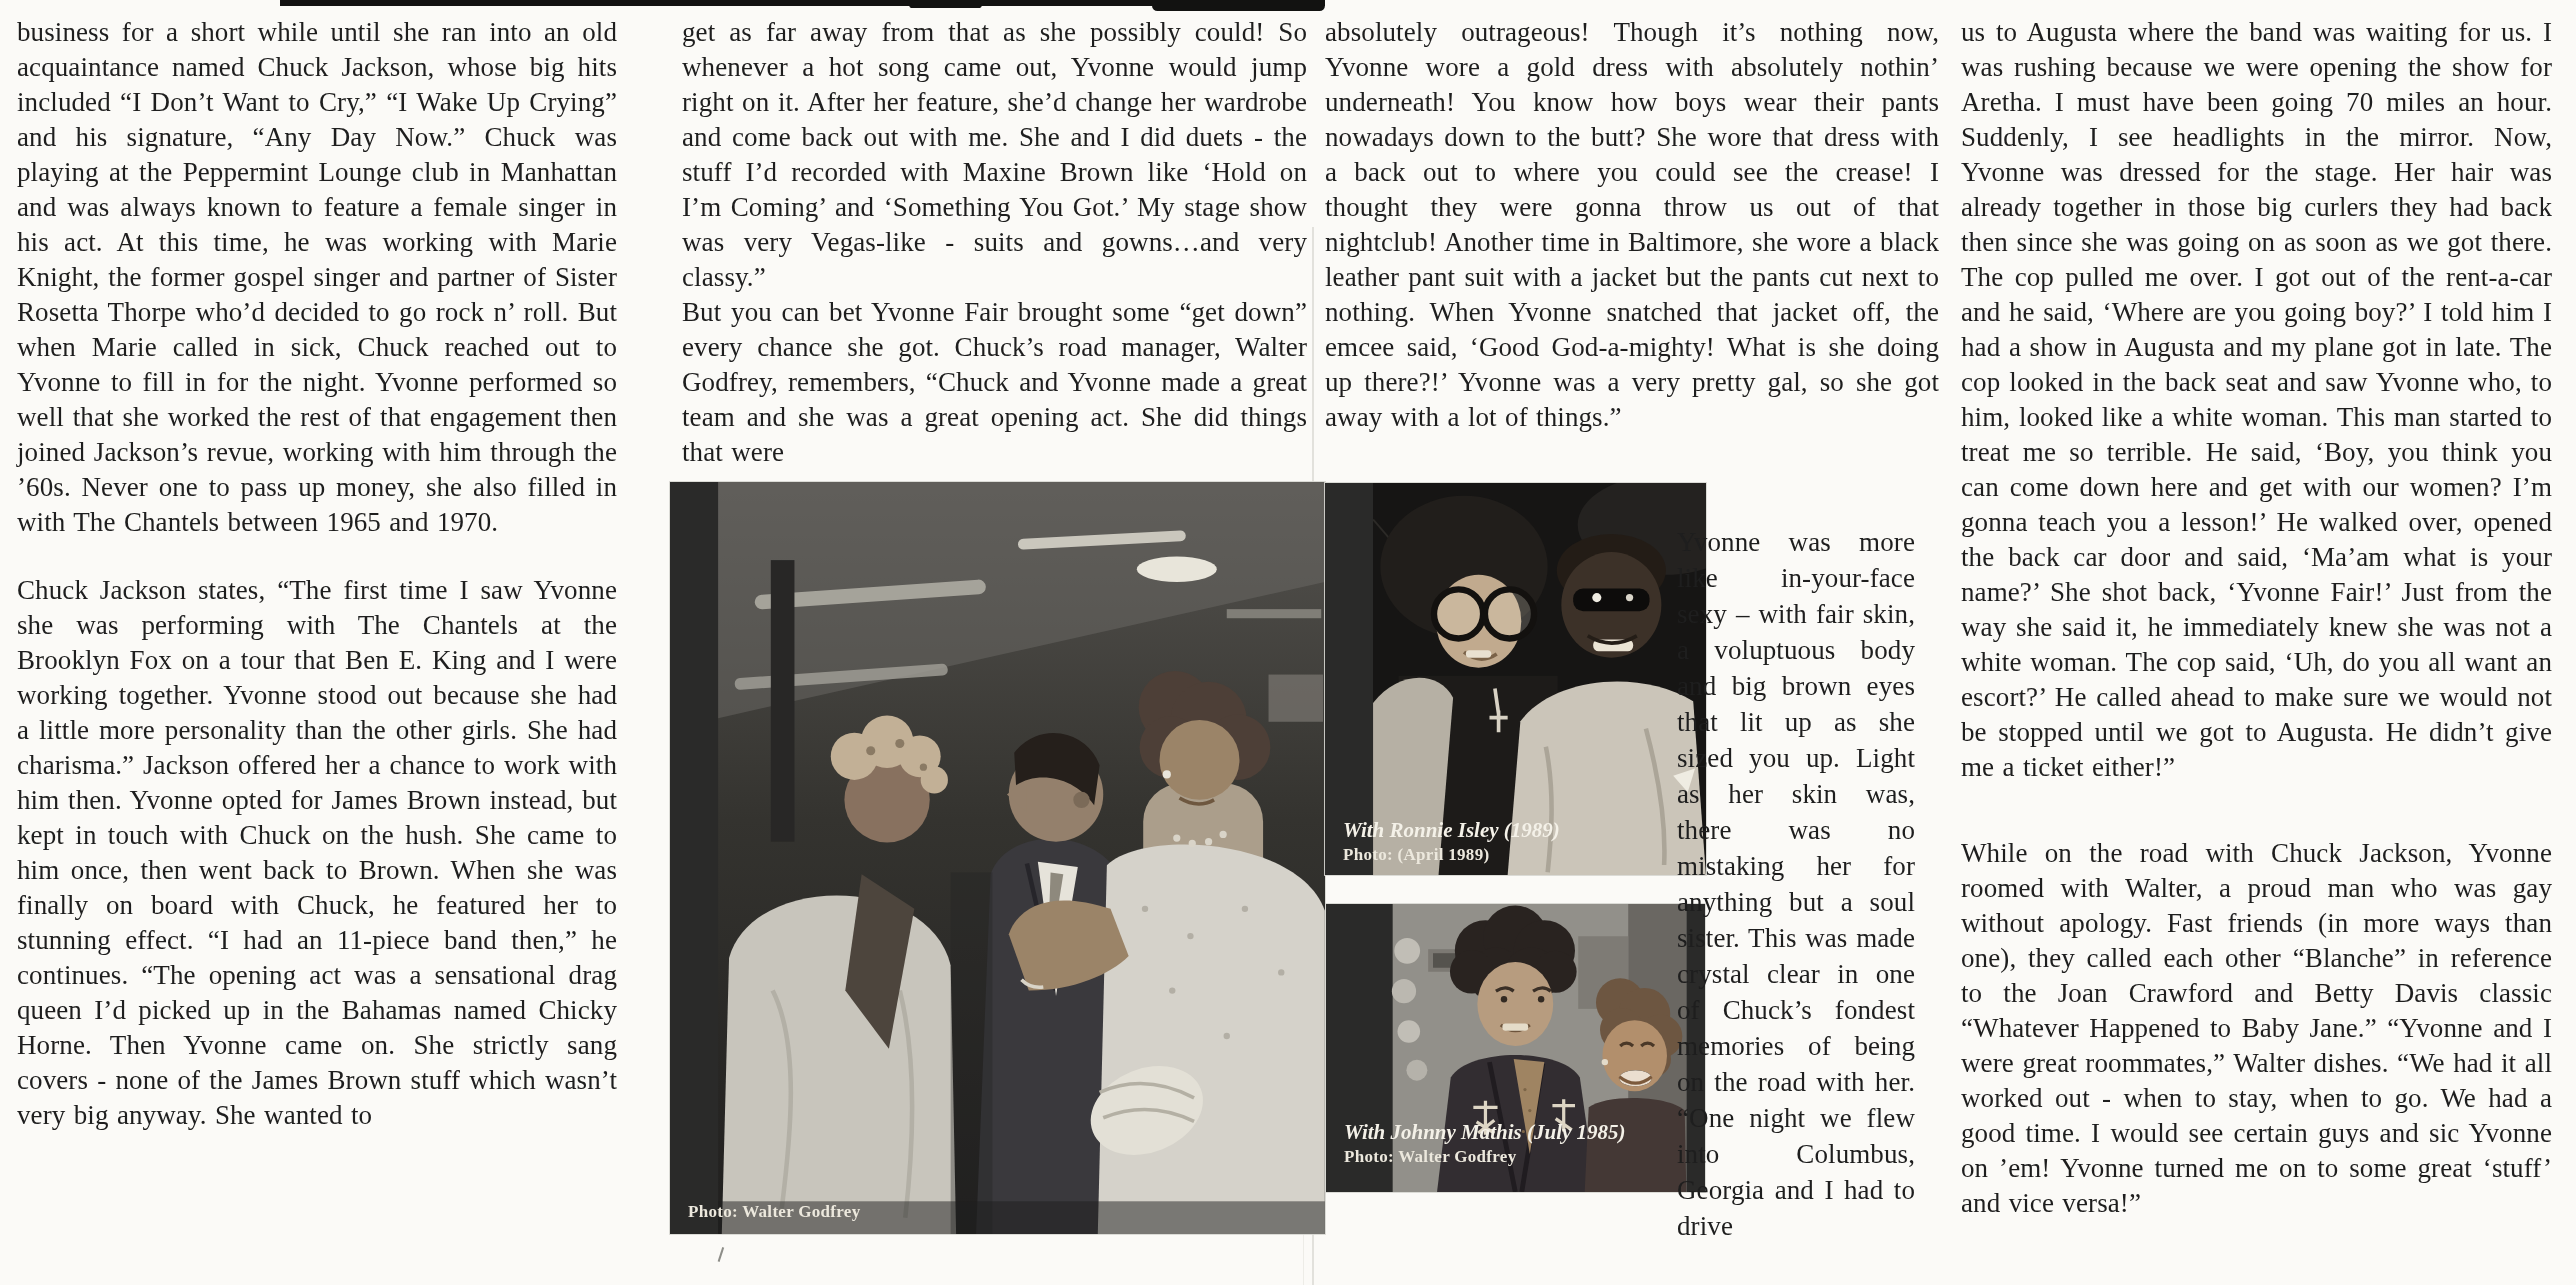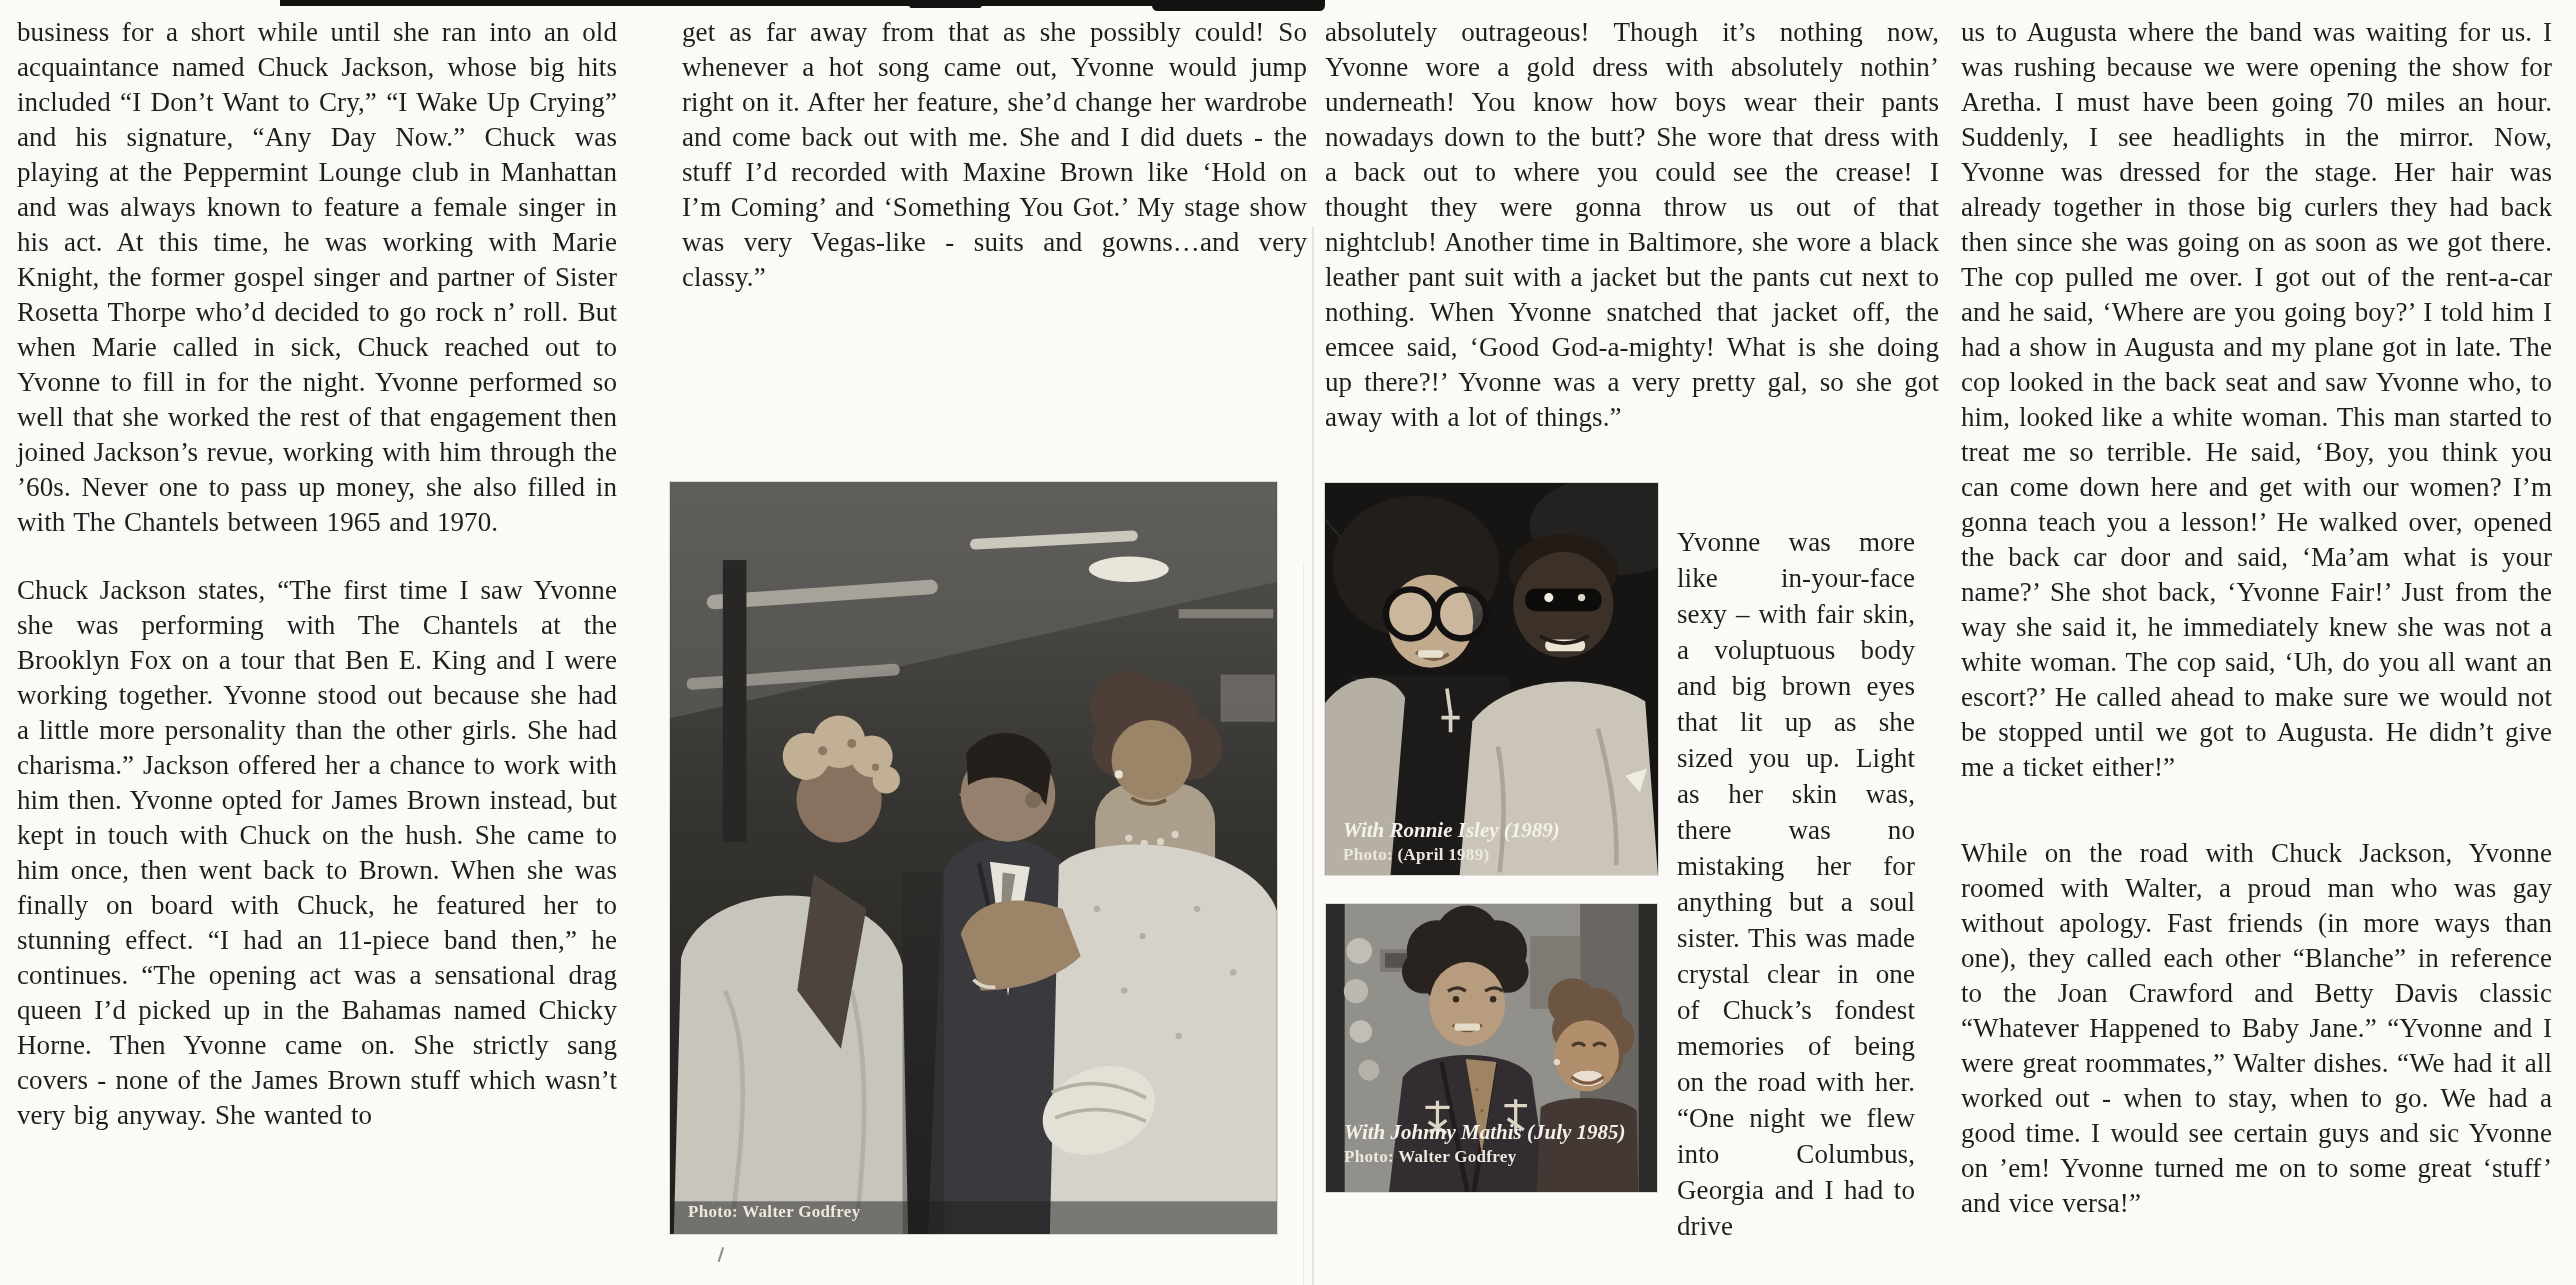--- a/index.html
+++ b/index.html
@@ -28,20 +28,21 @@
   }
   .col p { margin:0; padding:0; }
   .gap36 { margin-top:33px !important; }
   .gap56 { margin-top:51px !important; }
   .side  { line-height:36px; }
 
   figure.photo {
     position:absolute; margin:0; overflow:hidden;
     background:#2a2a29;
     box-shadow:0 0 0 0.9px #d8d7d2;
+    padding-left:48px;
   }
   figure.photo svg { display:block; width:100%; height:100%; }
   figcaption { position:absolute; left:18px; right:11px; pointer-events:none; }
   .cap1 { font-style:italic; font-weight:600; font-size:21px; line-height:27px; color:#f4f1e8; }
   .cap2 { font-style:normal; font-weight:700; font-size:17px; line-height:22px; color:#ece8dd; letter-spacing:0.3px; }
 </style>
 </head>
 <body>
 
 <div id="page">
@@ -53,20 +54,21 @@
   <div class="foldline" style="left:1312px; top:227px; width:1.8px; height:1059px;"></div>
   <div class="foldline" style="left:1303px; top:563px; width:0.9px; height:722px; background:#edece7;"></div>
 
   <div class="col" style="left:17px; top:14.5px; width:600px;">
     <p>business for a short while until she ran into an old acquaintance named Chuck Jackson, whose big hits included “I Don’t Want to Cry,” “I Wake Up Crying” and his signature, “Any Day Now.” Chuck was playing at the Peppermint Lounge club in Manhattan and was always known to feature a female singer in his act. At this time, he was working with Marie Knight, the former gospel singer and partner of Sister Rosetta Thorpe who’d decided to go rock n’ roll. But when Marie called in sick, Chuck reached out to Yvonne to fill in for the night. Yvonne performed so well that she worked the rest of that engagement then joined Jackson’s revue, working with him through the ’60s. Never one to pass up money, she also filled in with The Chantels between 1965 and 1970.</p>
     <p class="gap36">Chuck Jackson states, “The first time I saw Yvonne she was performing with The Chantels at the Brooklyn Fox on a tour that Ben E. King and I were working together. Yvonne stood out because she had a little more personality than the other girls. She had charisma.” Jackson offered her a chance to work with him then. Yvonne opted for James Brown instead, but kept in touch with Chuck on the hush. She came to him once, then went back to Brown. When she was finally on board with Chuck, he featured her to stunning effect. “I had an 11-piece band then,” he continues. “The opening act was a sensational drag queen I’d picked up in the Bahamas named Chicky Horne. Then Yvonne came on. She strictly sang covers - none of the James Brown stuff which wasn’t very big anyway. She wanted to</p>
   </div>
 
   <div class="col" style="left:670px; top:14.5px; width:625px; height:467px; overflow:hidden;margin-left:12px;">
     <p>get as far away from that as she possibly could! So whenever a hot song came out, Yvonne would jump right on it. After her feature, she’d change her wardrobe and come back out with me. She and I did duets - the stuff I’d recorded with Maxine Brown like ‘Hold on I’m Coming’ and ‘Something You Got.’ My stage show was very Vegas-like - suits and gowns…and very classy.”</p>
+    <p>But you can bet Yvonne Fair brought some “get down” every chance she got. Chuck’s road manager, Walter Godfrey, remembers, “Chuck and Yvonne made a great team and she was a great opening act. She did things that were</p>
   </div>
 
   <figure class="photo" style="left:670px; top:482px; width:607px; height:752px;">
     <svg viewBox="0 0 668 828" xmlns="http://www.w3.org/2000/svg">
       <defs>
         <linearGradient id="pbg" x1="0" y1="0" x2="0" y2="1">
           <stop offset="0" stop-color="#55534f"></stop>
             <stop offset="0.45" stop-color="#34332f"></stop>
             <stop offset="1" stop-color="#201f1e"></stop>
         </linearGradient>

